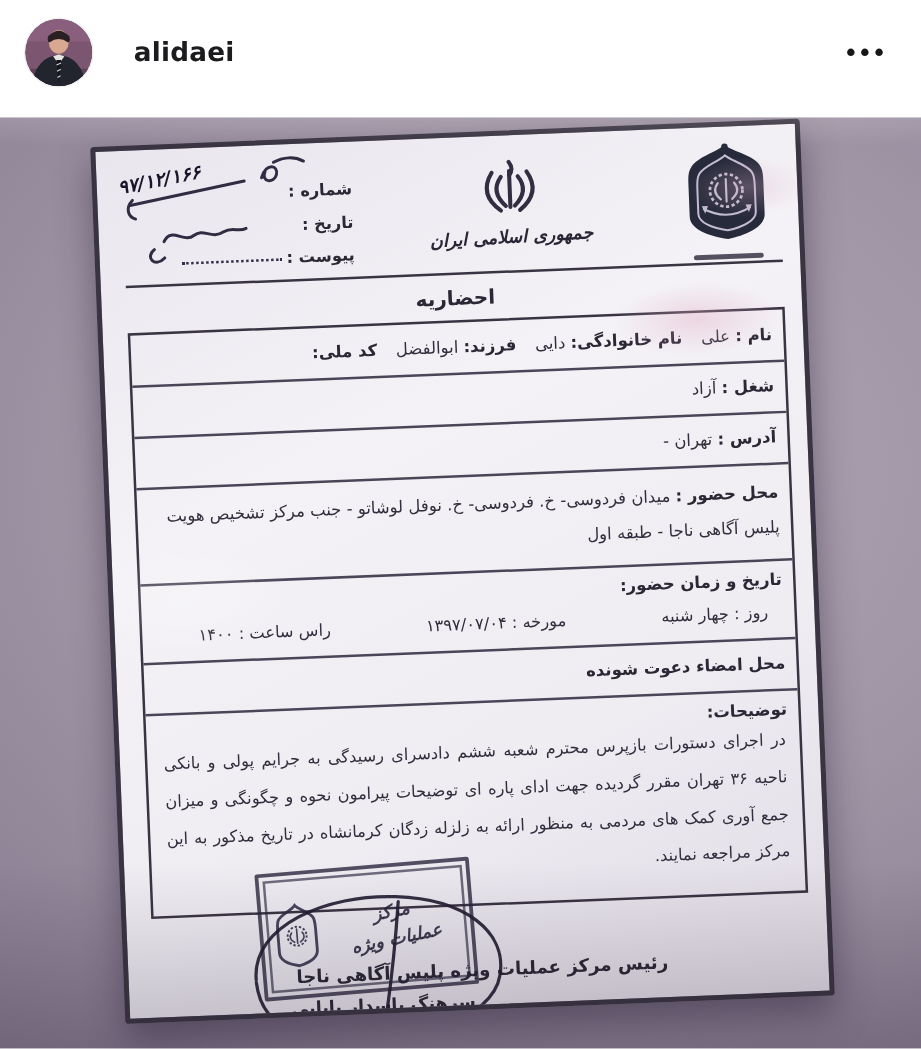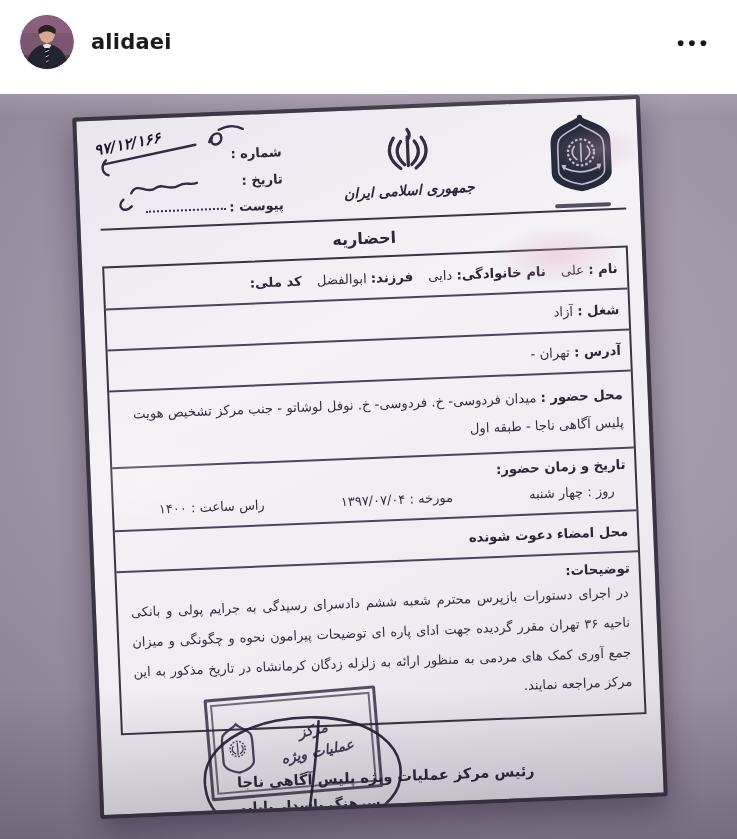--- a/index.html
+++ b/index.html
@@ -4,21 +4,21 @@
 <style>
   html,body{margin:0;padding:0;background:#fff;}
   #screen{position:relative;width:737px;height:839px;overflow:hidden;
           font-family:"DejaVu Sans",sans-serif;background:#fff;}
 
   
   .post-header{position:absolute;top:0;left:0;right:0;height:94px;background:#fff;
                display:flex;align-items:center;padding:0 24px 10px 20px;box-sizing:border-box;}
   .avatar{width:54px;height:54px;border-radius:50%;overflow:hidden;flex:none;
           box-shadow:0 0 0 1px rgba(0,0,0,.06);}
-  .username{margin-left:17px;font-size:21px;font-weight:700;color:#1c1c1e;letter-spacing:.2px;}
+  .username{margin-left:33px;font-size:21px;font-weight:700;color:#1c1c1e;letter-spacing:.2px;}
   .more-btn{margin-left:auto;background:none;border:none;cursor:pointer;color:#17171a;
             font-size:21px;font-weight:700;letter-spacing:4px;line-height:1;padding:6px 2px;}
 
   
   .photo{position:absolute;top:94px;left:0;width:737px;height:745px;overflow:hidden;
          background:radial-gradient(120% 95% at 62% 38%, #b1a5b4 0%, #a095a5 42%, #8e8296 72%, #7e7288 100%);}
   .photo::after{content:"";position:absolute;inset:0;pointer-events:none;
          background:linear-gradient(180deg, rgba(255,255,255,.12) 0, rgba(255,255,255,0) 3%,
                      rgba(0,0,0,0) 80%, rgba(33,24,44,.22) 100%);}
 

